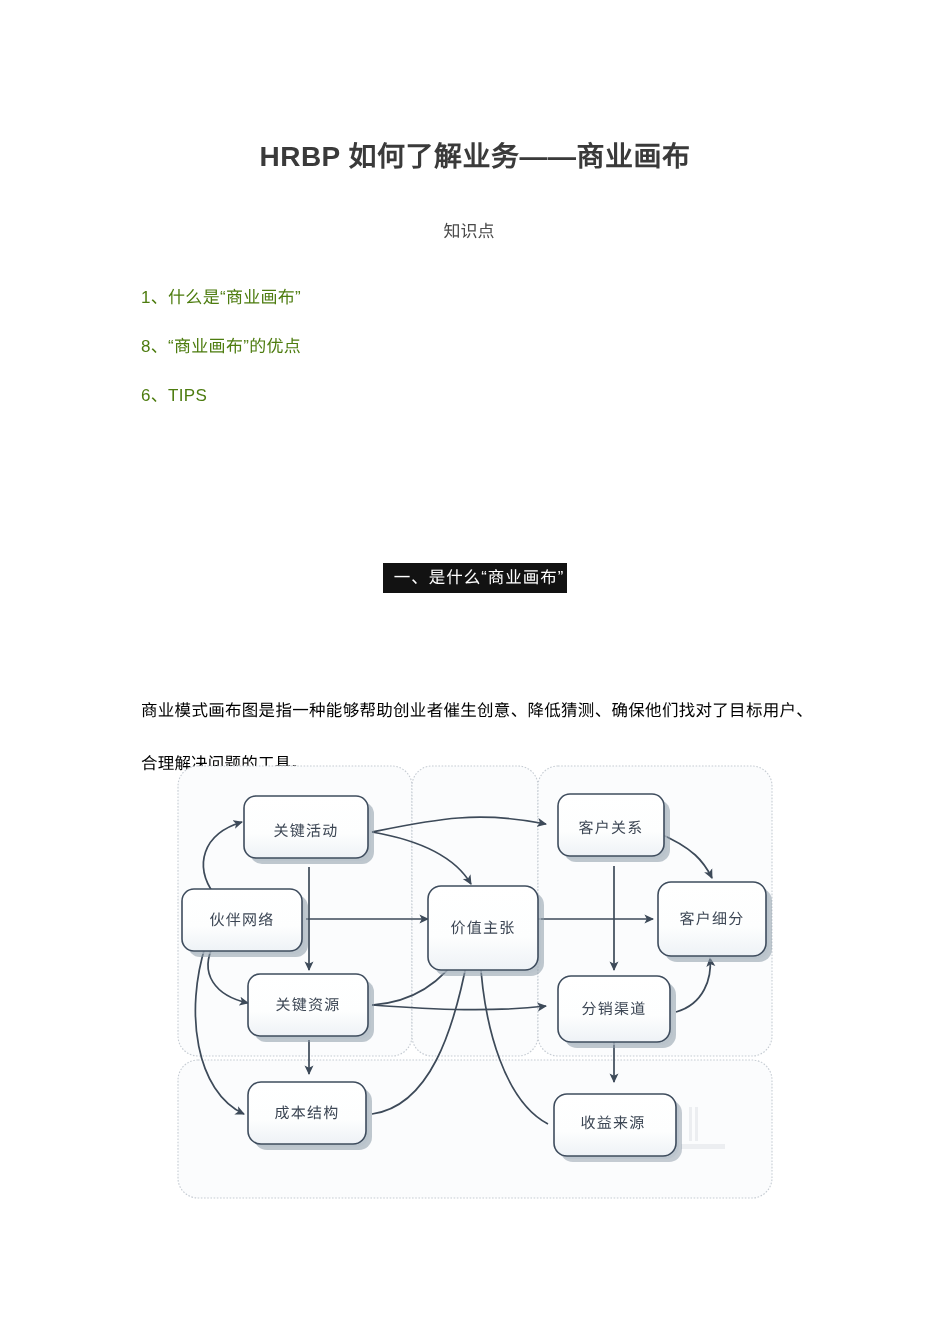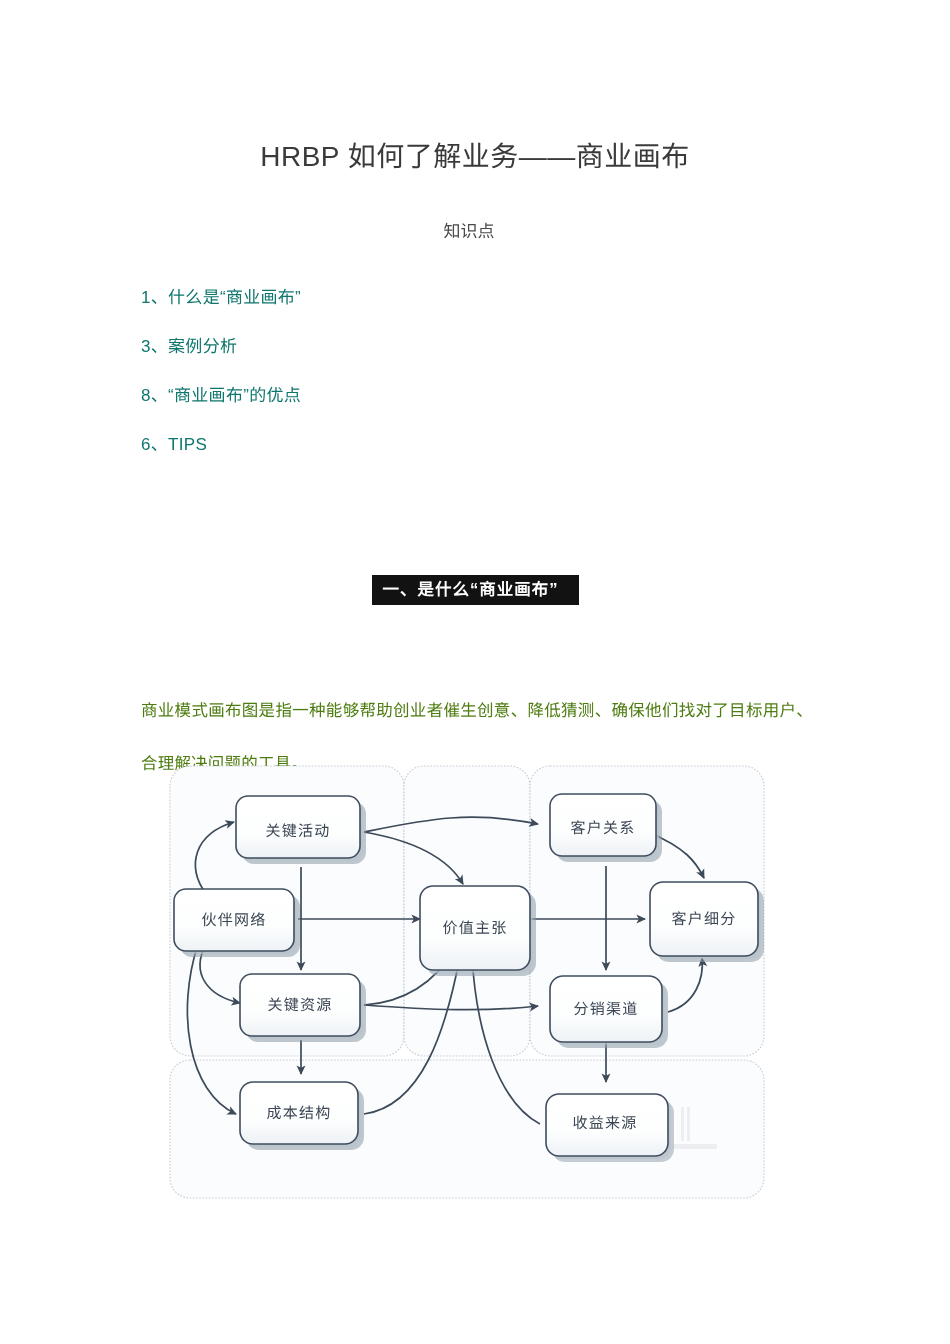--- a/index.html
+++ b/index.html
@@ -25,21 +25,21 @@
   }
 
   
   .doc-title {
     position: absolute;
     left: 0;
     right: 0;
     top: 118px;
     text-align: center;
     font-size: 28px;
-    font-weight: 400;
+    font-weight: 700;
     letter-spacing: 0.5px;
     color: #3a3a3a;
     line-height: 1.4;
   }
 
   
   .sub-heading {
     position: absolute;
     left: 0;
     right: 12px;
@@ -52,64 +52,63 @@
 
   
   .kp-list {
     position: absolute;
     left: 141px;
     top: 289px;
     width: 680px;
   }
   .kp-item {
     font-size: 17px;
-    color: #0f766e;
+    color: #4d7c0f;
     line-height: 1;
     margin-bottom: 32px;
     letter-spacing: 0.3px;
     white-space: nowrap;
   }
 
   
   .section-heading-wrap {
     position: absolute;
     left: 0;
     right: 0;
     top: 563px;
     text-align: center;
   }
   .section-heading {
     display: inline-block;
     background: #121212;
     color: #ffffff;
     font-size: 16.5px;
-    font-weight: 700;
-    padding: 5px 20px 6px 11px;
+    font-weight: 400;
+    padding: 5px 3px 6px 11px;
     letter-spacing: 1px;
     line-height: 1.15;
-    margin-top: 12px;
   }
 
   
   .body-para {
     position: absolute;
     left: 141px;
     top: 667px;
     width: 672px;
     font-size: 16.5px;
     line-height: 53px;
-    color: #4d7c0f;
+    color: #000000;
     text-align: justify;
     letter-spacing: 0.2px;
   }
 
   
   .diagram {
     position: absolute;
-    left: 168px;
+    left: 176px;
     top: 762px;
     width: 598px;
     height: 440px;
   }
   .diagram svg {
     display: block;
     width: 598px;
     height: 440px;
   }
   .node-label {
@@ -123,21 +122,20 @@
 <body>
 
 <div class="page">
 
   <h1 class="doc-title">HRBP 如何了解业务——商业画布</h1>
 
   <div class="sub-heading">知识点</div>
 
   <div class="kp-list">
     <div class="kp-item">1、什么是“商业画布”</div>
-    <div class="kp-item">3、案例分析</div>
     <div class="kp-item">8、“商业画布”的优点</div>
     <div class="kp-item">6、TIPS</div>
   </div>
 
   <div class="section-heading-wrap">
     <span class="section-heading">一、是什么“商业画布”</span>
   </div>
 
   <p class="body-para">商业模式画布图是指一种能够帮助创业者催生创意、降低猜测、确保他们找对了目标用户、合理解决问题的工具。</p>
 

